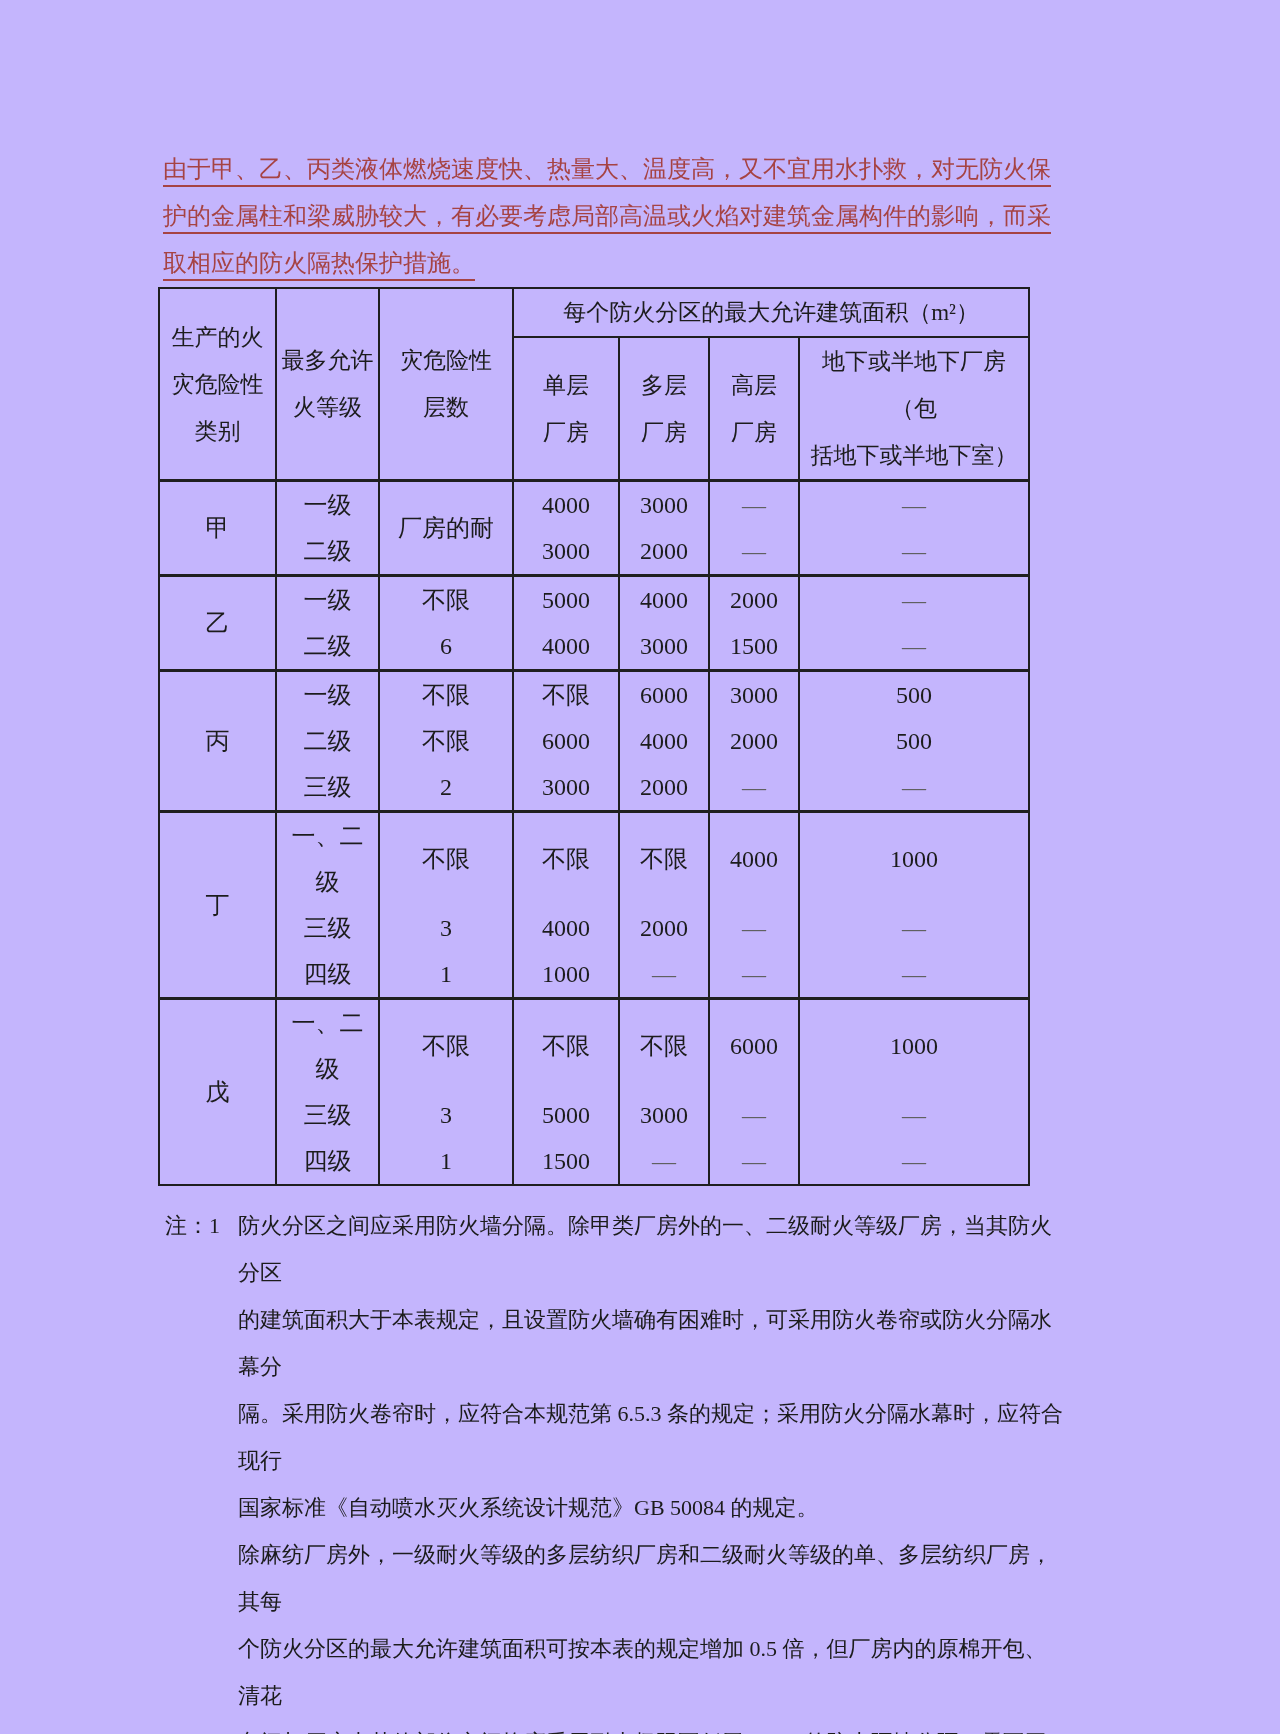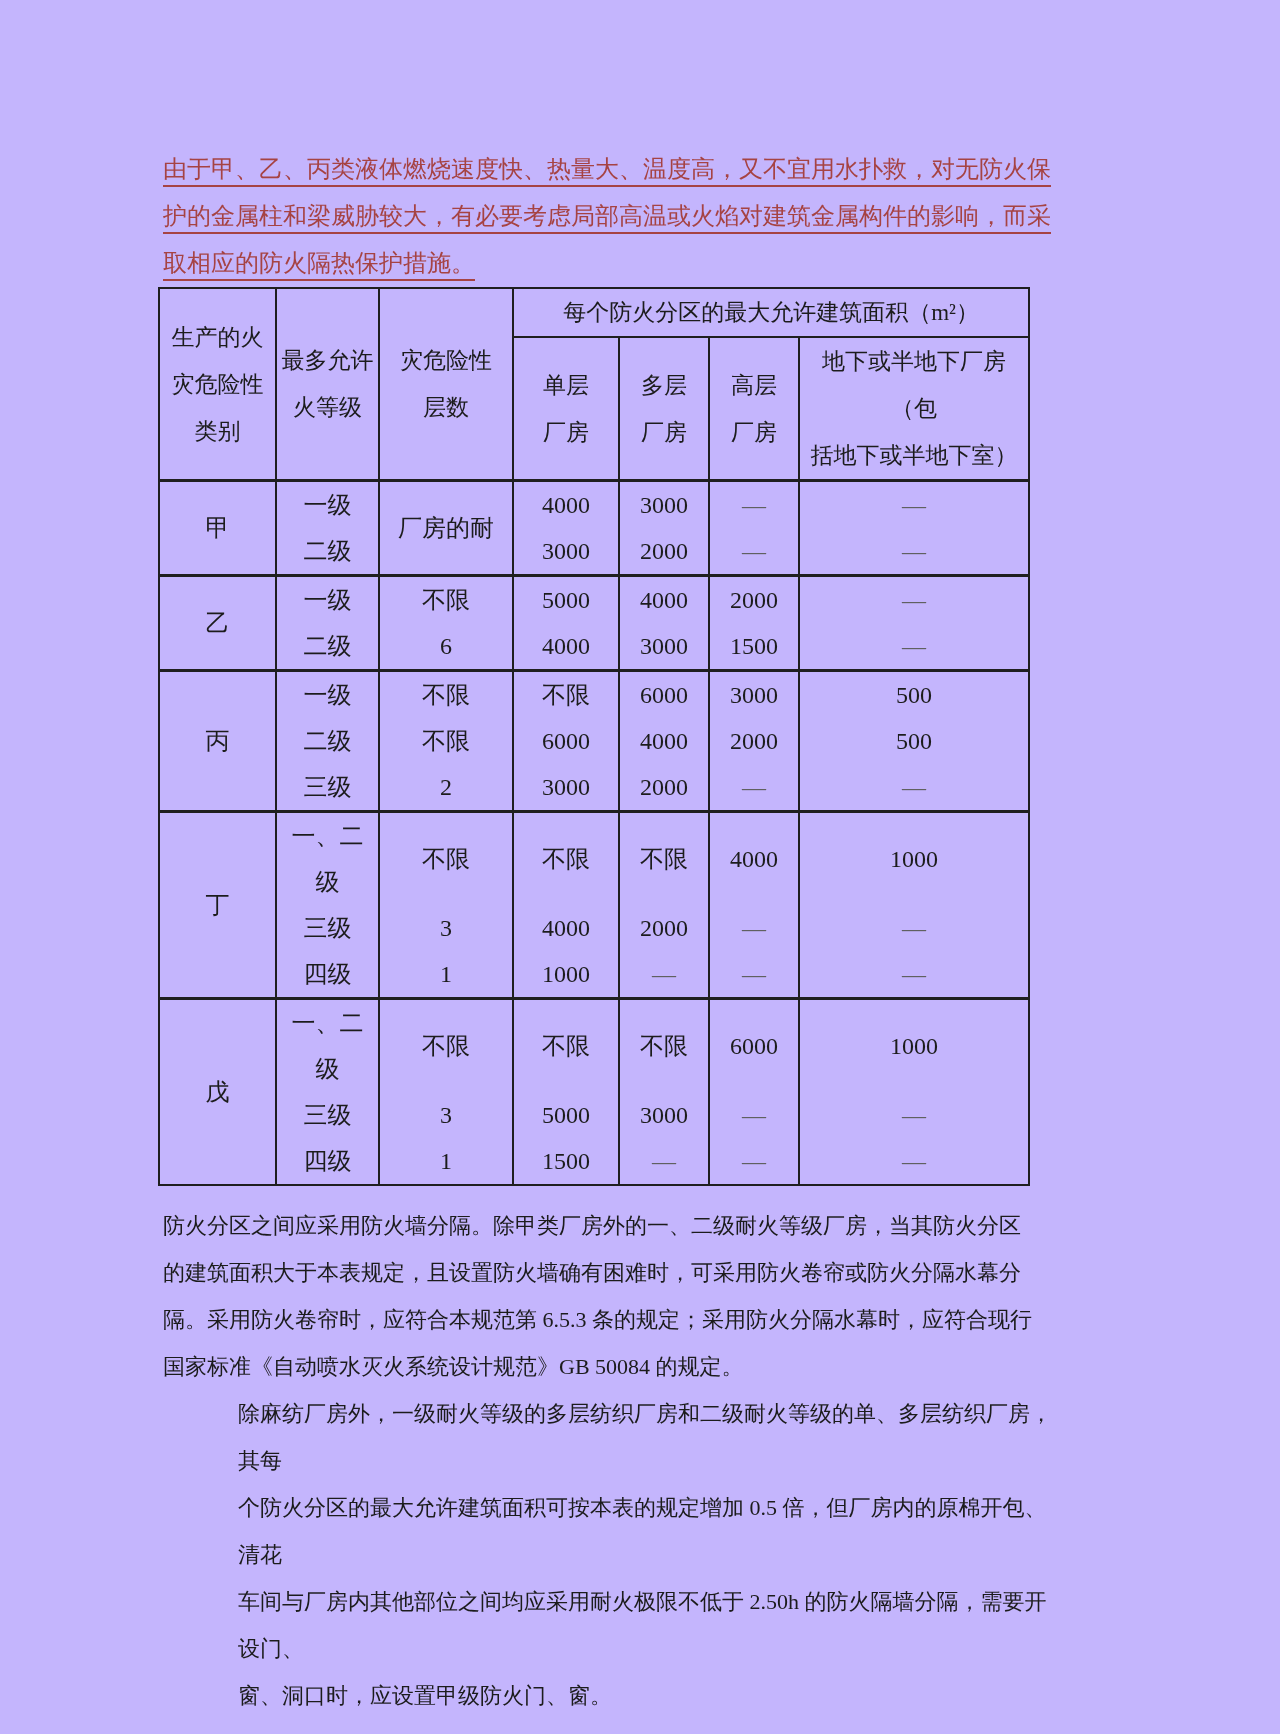--- a/index.html
+++ b/index.html
@@ -250,20 +250,21 @@
           <td class="num">1500</td>
           <td class="num dash">—</td>
           <td class="num dash">—</td>
           <td class="num dash">—</td>
         </tr>
       </tbody>
     </table>
 
     <div class="notes">
       <div class="note">
+        <div class="note-label"><span>注：</span><span>1</span></div>
         <div class="note-text prewrap">防火分区之间应采用防火墙分隔。除甲类厂房外的一、二级耐火等级厂房，当其防火分区
 的建筑面积大于本表规定，且设置防火墙确有困难时，可采用防火卷帘或防火分隔水幕分
 隔。采用防火卷帘时，应符合本规范第 6.5.3 条的规定；采用防火分隔水幕时，应符合现行
 国家标准《自动喷水灭火系统设计规范》GB 50084 的规定。</div>
       </div>
       <div class="note">
         <div class="note-label"></div>
         <div class="note-text prewrap">除麻纺厂房外，一级耐火等级的多层纺织厂房和二级耐火等级的单、多层纺织厂房，其每
 个防火分区的最大允许建筑面积可按本表的规定增加 0.5 倍，但厂房内的原棉开包、清花
 车间与厂房内其他部位之间均应采用耐火极限不低于 2.50h 的防火隔墙分隔，需要开设门、

